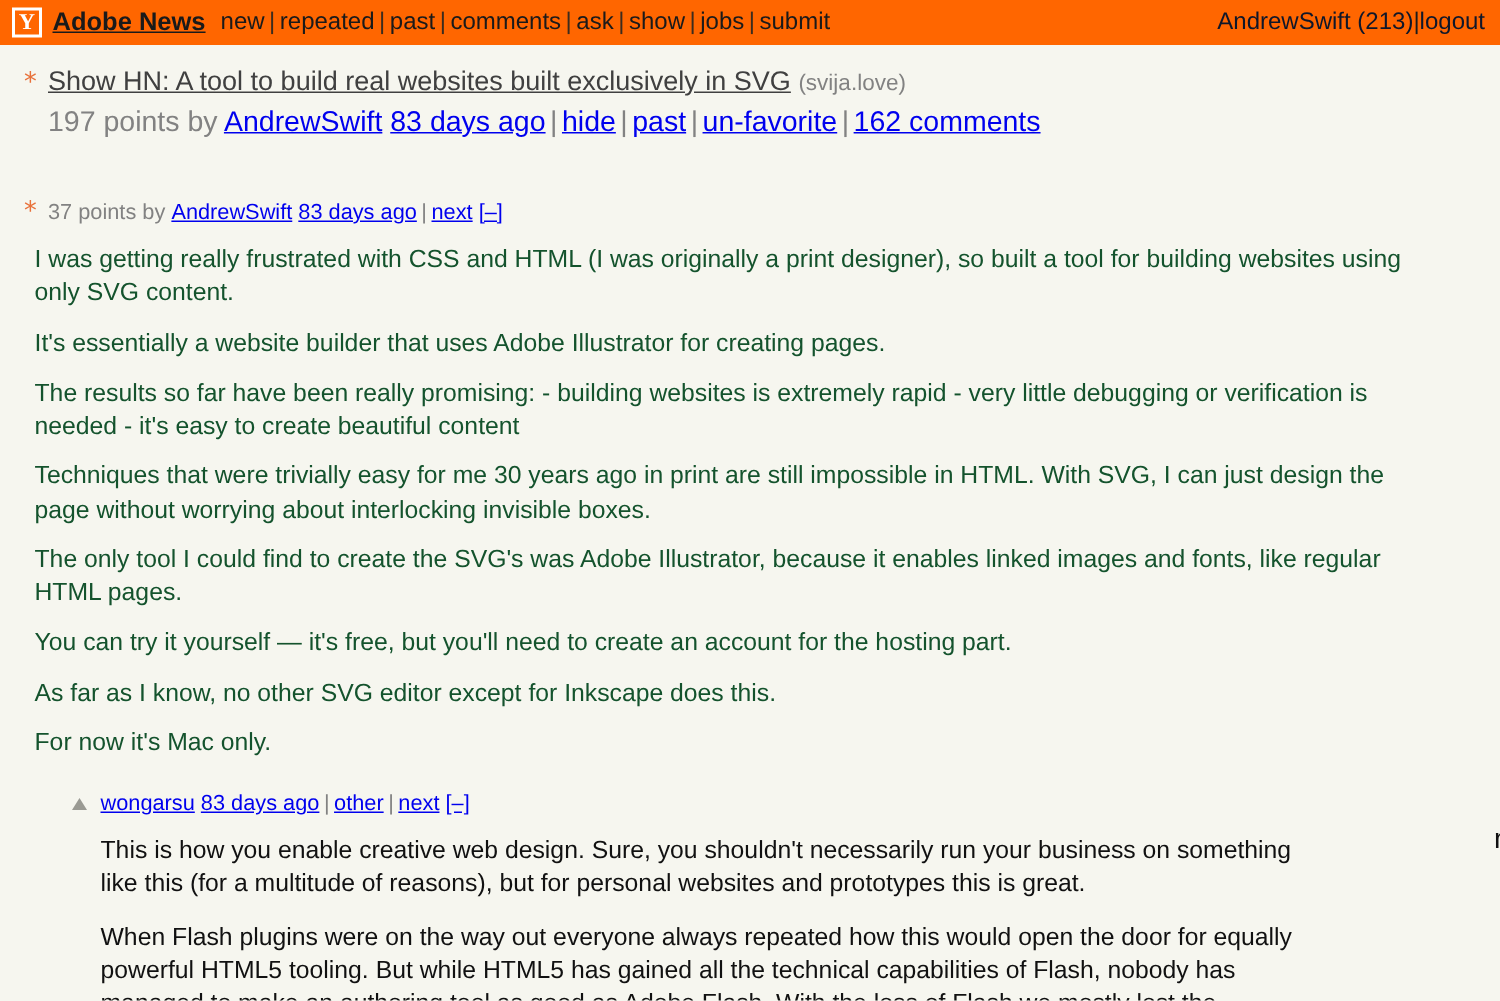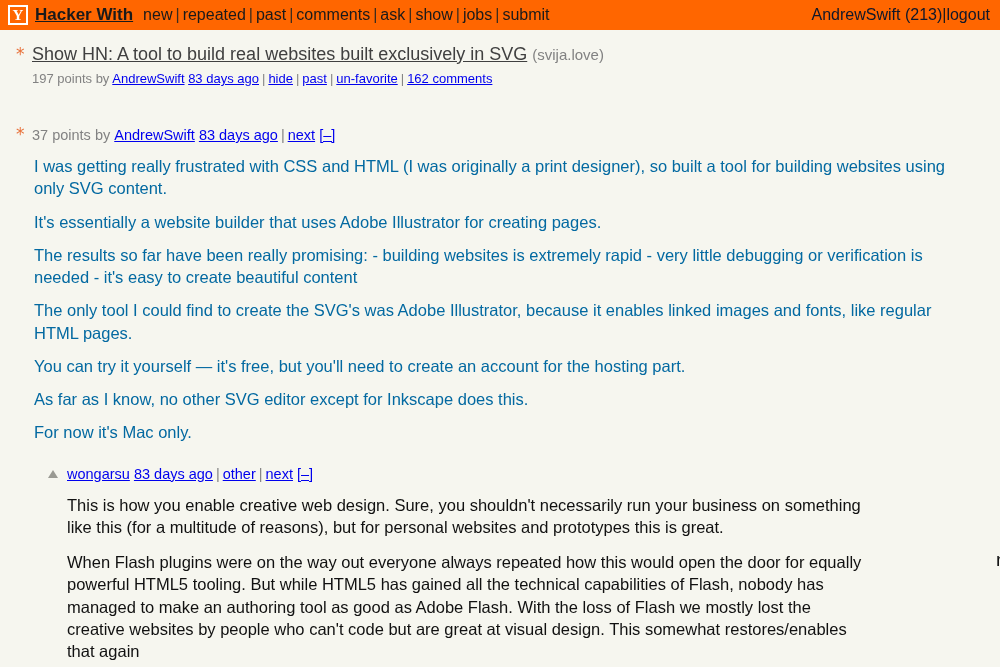--- a/index.html
+++ b/index.html
@@ -89,21 +89,21 @@
     font-size: 18px;
     color: #404040;
     white-space: nowrap;
   }
   #story-domain {
     font-size: 15px;
     color: #828282;
     margin-left: 5px;
   }
   #story-subtext {
-    font-size: 13px;
+    font-size: 19px;
     color: #828282;
     padding-left: 32px;
     margin-top: 6px;
     white-space: nowrap;
   }
   #story-subtext .sep { padding: 0 3px; }
 
   
   #top-comment {
     margin-top: 40px;
@@ -111,23 +111,23 @@
   .comment-head {
     display: flex;
     align-items: baseline;
     font-size: 14.5px;
     color: #828282;
     padding-left: 16px;
   }
   .comment-head .sep { padding: 0 3px; }
   .comment-body {
     font-size: 16.5px;
-    color: #0369a1;
+    color: #14532d;
     line-height: 1.35;
-    padding-left: 34px;
+    padding-left: 23px;
     padding-right: 20px;
     max-width: 930px;
   }
   .comment-body p {
     margin: 0 0 11px 0;
   }
   .comment-body p:first-child { margin-top: 12px; }
 
   
   #nested-reply {
@@ -172,21 +172,21 @@
     overflow: hidden;
     width: 46px;
     margin-top: 20px;
   }
 </style>
 </head>
 <body>
 
 <div id="hn-header">
   <div id="hn-logo">Y</div>
-  <a id="hn-title-link" href="#">Hacker With</a>
+  <a id="hn-title-link" href="#">Adobe News</a>
   <div class="nav-links">
     <a href="#">new</a><span class="navsep">|</span><a href="#">repeated</a><span class="navsep">|</span><a href="#">past</a><span class="navsep">|</span><a href="#">comments</a><span class="navsep">|</span><a href="#">ask</a><span class="navsep">|</span><a href="#">show</a><span class="navsep">|</span><a href="#">jobs</a><span class="navsep">|</span><a href="#">submit</a>
   </div>
   <div id="hn-user-area">
     <a href="#">AndrewSwift (213)</a><span class="navsep">|</span><a href="#">logout</a>
   </div>
 </div>
 
 <div id="story-block">
   <div class="story-row">
@@ -204,20 +204,21 @@
 
 <div id="top-comment">
   <div class="comment-head">
     <span class="fav-star">*</span>
     <span>37 points</span>&nbsp;<span>by</span>&nbsp;<a href="#">AndrewSwift</a>&nbsp;<a href="#">83 days ago</a><span class="sep">|</span><a href="#">next</a>&nbsp;<a href="#">[–]</a>
   </div>
   <div class="comment-body">
     <p>I was getting really frustrated with CSS and HTML (I was originally a print designer), so built a tool for building websites using only SVG content.</p>
     <p>It's essentially a website builder that uses Adobe Illustrator for creating pages.</p>
     <p>The results so far have been really promising: - building websites is extremely rapid - very little debugging or verification is needed - it's easy to create beautiful content</p>
+    <p>Techniques that were trivially easy for me 30 years ago in print are still impossible in HTML. With SVG, I can just design the page without worrying about interlocking invisible boxes.</p>
     <p>The only tool I could find to create the SVG's was Adobe Illustrator, because it enables linked images and fonts, like regular HTML pages.</p>
     <p>You can try it yourself — it's free, but you'll need to create an account for the hosting part.</p>
     <p>As far as I know, no other SVG editor except for Inkscape does this.</p>
     <p>For now it's Mac only.</p>
   </div>
 
   <div id="nested-reply">
     <div class="nested-head">
       <span class="upvote-tri"></span>
       <a href="#">wongarsu</a>&nbsp;<a href="#">83 days ago</a><span class="sep">|</span><a href="#">other</a><span class="sep">|</span><a href="#">next</a>&nbsp;<a href="#">[–]</a>

